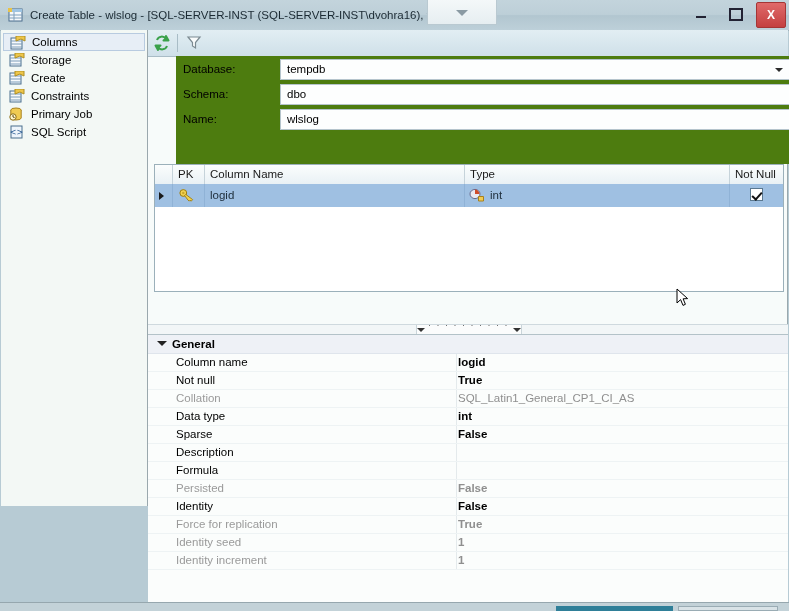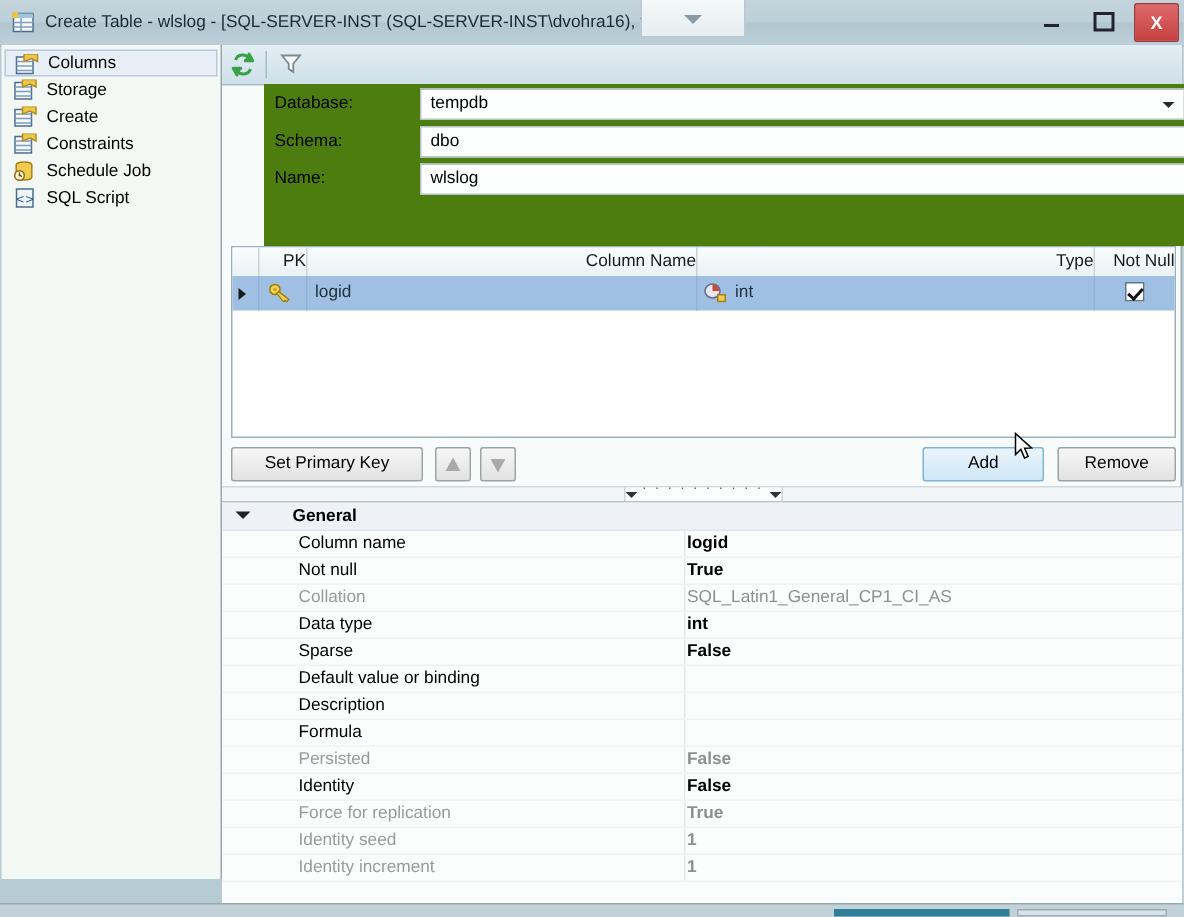--- a/index.html
+++ b/index.html
@@ -49,21 +49,21 @@
     background:linear-gradient(to bottom,#f4f8f9,#e6eef1);
     border:1px solid #b9c9d1;border-top:none;
     display:flex;align-items:center;justify-content:center;
   }
   .tab-dropdown .chev{
     width:0;height:0;border-left:6px solid transparent;border-right:6px solid transparent;
     border-top:6px solid #8a9aa3;margin-top:2px;
   }
   
   .sidebar{
-    position:absolute;left:1px;top:30px;width:147px;height:556px;
+    position:absolute;left:1px;top:30px;width:147px;height:476px;
     background:#f3f8f5;
     border-right:1px solid #9aa8ad;
     padding-top:3px;box-sizing:border-box;
   }
   .side-item{
     position:relative;height:18px;line-height:18px;
     padding-left:28px;margin:0 2px;
     white-space:nowrap;font-size:11.5px;color:#000;
   }
   .side-item.selected{
@@ -105,21 +105,20 @@
   }
   .ghead{
     position:absolute;left:0;top:0;width:628px;height:19px;
     background:linear-gradient(to bottom,#fbfdfd,#e9f1f5);
     border-bottom:1px solid #b9c8d0;
   }
   .gh{
     position:absolute;top:0;height:19px;line-height:19px;
     font-size:11.5px;color:#1a1a1a;padding-left:5px;box-sizing:border-box;
     border-right:1px solid #c6d3da;
-    text-align:right;
   }
   .grow{
     position:absolute;left:0;top:19px;width:628px;height:23px;
     background:#9fc0e2;
   }
   .gcell{
     position:absolute;top:0;height:23px;line-height:23px;
     font-size:11.5px;color:#21313f;padding-left:5px;box-sizing:border-box;
     border-right:1px solid #8fb2d6;
   }
@@ -170,21 +169,21 @@
   .propgrid{
     position:absolute;left:0;top:304px;width:640px;height:268px;
     background:#fbfdfc;border-top:1px solid #b3c2c8;
     overflow:hidden;
   }
   .prow{position:relative;height:17px;line-height:17px;border-bottom:1px solid #eef3f4;}
   .prow.cat{
     background:#eef1f6;font-weight:bold;border-bottom:1px solid #dfe5ec;
     height:18px;line-height:18px;
   }
-  .pname{position:absolute;left:28px;top:0;font-size:11.5px;color:#000;margin-left:23px;}
+  .pname{position:absolute;left:28px;top:0;font-size:11.5px;color:#000;}
   .prow.cat .pname{left:24px;}
   .pval{position:absolute;left:310px;top:0;font-size:11.5px;font-weight:bold;color:#000;}
   .prow.dim .pname{color:#9a9a9a;}
   .prow.dim .pval{color:#8f8f8f;font-weight:bold;}
   .prow.dim.plain .pval{font-weight:normal;color:#8f8f8f;}
   .psep{position:absolute;left:308px;top:0;width:1px;height:17px;background:#e4eaec;}
   .cat-tri{
     position:absolute;left:9px;top:6px;width:0;height:0;
     border-left:5px solid transparent;border-right:5px solid transparent;
     border-top:5px solid #222;
@@ -287,21 +286,21 @@
 
     <div class="side-item">
       <span class="side-ico">
         <svg width="16" height="14" viewBox="0 0 16 14">
           <ellipse cx="7" cy="3" rx="5.2" ry="2" fill="#f0cb52" stroke="#a8801c"></ellipse>
           <path d="M1.8 3 L1.8 11 A5.2 2 0 0 0 12.2 11 L12.2 3" fill="#f0cb52" stroke="#a8801c"></path>
           <circle cx="4" cy="10" r="3.2" fill="#fdf3cd" stroke="#8a6c14"></circle>
           <path d="M4 8 L4 10 L5.6 10.6" stroke="#5d4a0c" fill="none" stroke-width="1"></path>
         </svg>
       </span>
-      <span>Schedule Job</span>
+      <span>Primary Job</span>
     </div>
 
     <div class="side-item">
       <span class="side-ico">
         <svg width="16" height="14" viewBox="0 0 16 14">
           <rect x="2" y="1" width="11" height="12" fill="#eef5fb" stroke="#4a6e8e"></rect>
           <text x="7.5" y="10" font-size="8" fill="#2a5c93" text-anchor="middle" font-family="DejaVu Sans">&lt;&gt;</text>
         </svg>
       </span>
       <span>SQL Script</span>
@@ -385,31 +384,20 @@
             </svg>
           </span>
           <span>int</span>
         </div>
         <div class="gcell" style="left:575px;width:53px;border-right:none">
           <i class="chk" style="left:20px;top:4px"></i>
         </div>
       </div>
     </div>
 
-    <div class="btnrow">
-      <div class="btn" style="left:6px;top:4px;width:128px">Set Primary Key</div>
-      <div class="btn icon-btn" style="left:142px;top:4px">
-        <i class="arrow-up"></i>
-      </div>
-      <div class="btn icon-btn" style="left:172px;top:4px">
-        <i class="arrow-dn"></i>
-      </div>
-      <div class="btn hot" style="left:467px;top:4px;width:81px">Add</div>
-      <div class="btn" style="left:557px;top:4px;width:79px">Remove</div>
-    </div>
 
     <div class="splitter">
       <div class="split-grip">
         <i class="split-tri"></i>
         <span class="split-dots">· · · · · · · · · · · · · ·</span>
         <i class="split-tri"></i>
       </div>
     </div>
 
     <div class="propgrid">
@@ -442,25 +430,20 @@
         <span class="pname">Data type</span>
         <span class="pval">int</span>
       </div>
 
       <div class="prow">
         <i class="psep"></i>
         <span class="pname">Sparse</span>
         <span class="pval">False</span>
       </div>
 
-      <div class="prow">
-        <i class="psep"></i>
-        <span class="pname">Default value or binding</span>
-        <span class="pval"></span>
-      </div>
 
 
       <div class="prow">
         <i class="psep"></i>
         <span class="pname">Description</span>
         <span class="pval"></span>
       </div>
 
       <div class="prow">
         <i class="psep"></i>

